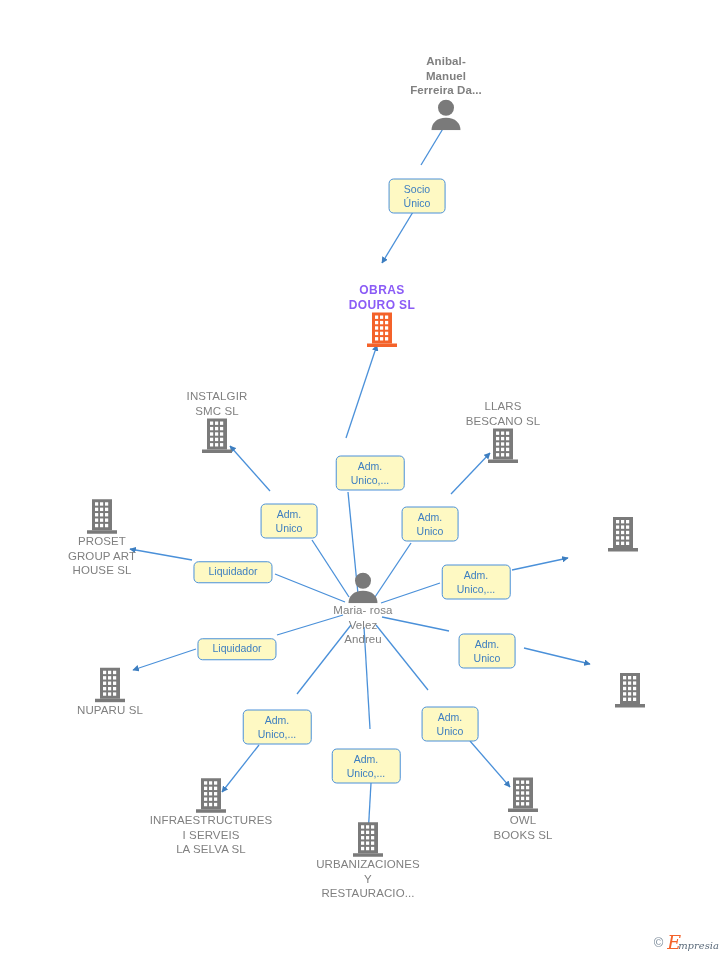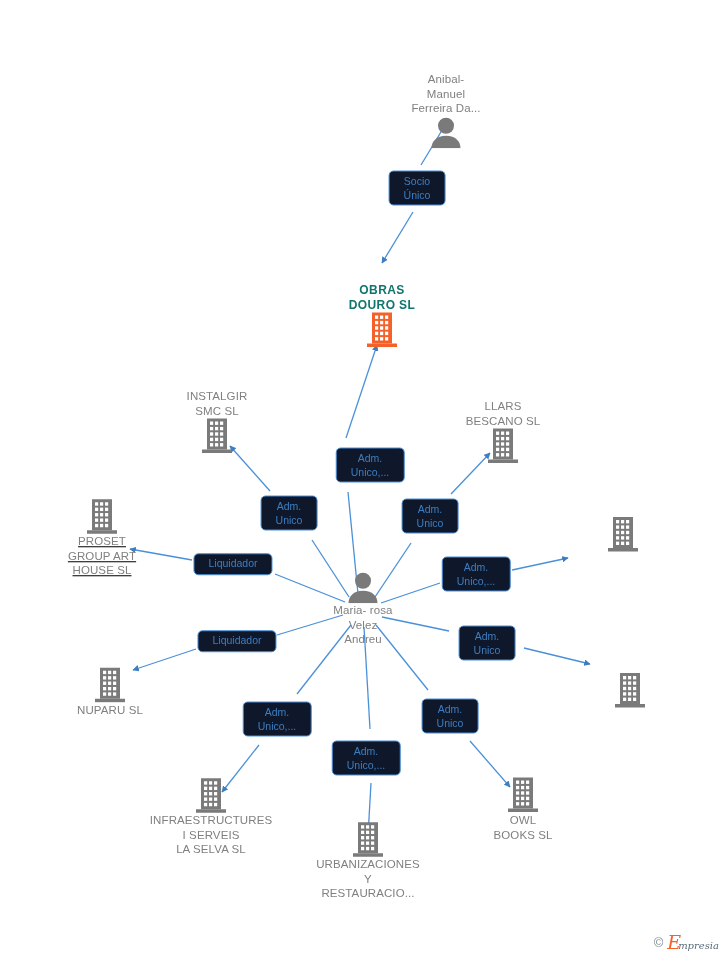--- a/index.html
+++ b/index.html
@@ -32,41 +32,42 @@
     width: 150px;
   }
   .node .nlabel {
     font-size: 11.5px;
     line-height: 14.5px;
     color: #808080;
     letter-spacing: 0.1px;
     white-space: pre-line;
   }
   .node.company-main .nlabel {
-    color: #0f766e;
+    color: #8b5cf6;
     font-weight: bold;
     font-size: 12px;
     letter-spacing: 0.4px;
   }
   .icon-wrap {
     line-height: 0;
   }
   .edge-label {
     position: absolute;
     transform: translate(-50%, -50%);
-    background: #0f172a;
+    background: #fef9c3;
     border: 1px solid #4a90d9;
     border-radius: 5px;
     color: #3d7ec0;
     font-size: 10.5px;
     line-height: 13.5px;
     text-align: center;
     padding: 3px 14px;
     white-space: pre-line;
     box-sizing: border-box;
+    margin-top: 8px;
   }
   #watermark {
     position: absolute;
     right: 9px;
     bottom: 8px;
     display: flex;
     align-items: center;
     gap: 4px;
     font-size: 14px;
   }
@@ -120,21 +121,21 @@
         <path d="M351,625 L 297,694" stroke="#4a90d9" stroke-width="1.3" fill="none"></path>
         <path d="M259,745 L 222,792" stroke="#4a90d9" stroke-width="1.3" fill="none" marker-end="url(#arrow)"></path>
         <path d="M376,625 L 428,690" stroke="#4a90d9" stroke-width="1.3" fill="none"></path>
         <path d="M470,741 L 510,787" stroke="#4a90d9" stroke-width="1.3" fill="none" marker-end="url(#arrow)"></path>
         <path d="M364,627 L 370,729" stroke="#4a90d9" stroke-width="1.3" fill="none"></path>
         <path d="M371,783 L 368,836" stroke="#4a90d9" stroke-width="1.3" fill="none" marker-end="url(#arrow)"></path>
       </g>
   </svg>
 
   <div id="nodes-layer">
-      <div class="node" style="left: 446px; top: 110px;">
+      <div class="node" style="left: 446px; top: 92px; font-weight: bold;">
         <div class="nlabel">Anibal-
 Manuel
 Ferreira Da...</div>
         <div class="icon-wrap"><svg width="34" height="32" viewBox="0 0 34 32">
             <circle cx="17" cy="9.5" r="8" fill="#7a7a7a"></circle>
             <path d="M17 19.5 C 7.5 19.5 2.5 25 2.5 32 L 31.5 32 C 31.5 25 26.5 19.5 17 19.5 Z" fill="#7a7a7a"></path>
           </svg></div>
       </div>
       <div class="node company-main" style="left: 382px; top: 315px;">
         <div class="nlabel">OBRAS
@@ -207,21 +208,21 @@
             <rect x="15" y="14.8" width="3.2" height="3.4" fill="#ffffff"></rect>
             <rect x="20" y="14.8" width="3.2" height="3.4" fill="#ffffff"></rect>
             <rect x="10" y="20.200000000000003" width="3.2" height="3.4" fill="#ffffff"></rect>
             <rect x="15" y="20.200000000000003" width="3.2" height="3.4" fill="#ffffff"></rect>
             <rect x="20" y="20.200000000000003" width="3.2" height="3.4" fill="#ffffff"></rect>
             <rect x="10" y="25.6" width="3.2" height="3.4" fill="#ffffff"></rect>
             <rect x="15" y="25.6" width="3.2" height="3.4" fill="#ffffff"></rect>
             <rect x="20" y="25.6" width="3.2" height="3.4" fill="#ffffff"></rect>
           </svg></div>
       </div>
-      <div class="node" style="left: 102px; top: 538px; text-decoration: underline;">
+      <div class="node" style="left: 102px; top: 538px;">
         <div class="icon-wrap"><svg width="34" height="36" viewBox="0 0 34 36">
             <rect x="7" y="1" width="20" height="31" fill="#7a7a7a"></rect>
             <rect x="2" y="32" width="30" height="3.5" fill="#7a7a7a"></rect>
             <rect x="10" y="4" width="3.2" height="3.4" fill="#ffffff"></rect>
             <rect x="15" y="4" width="3.2" height="3.4" fill="#ffffff"></rect>
             <rect x="20" y="4" width="3.2" height="3.4" fill="#ffffff"></rect>
             <rect x="10" y="9.4" width="3.2" height="3.4" fill="#ffffff"></rect>
             <rect x="15" y="9.4" width="3.2" height="3.4" fill="#ffffff"></rect>
             <rect x="20" y="9.4" width="3.2" height="3.4" fill="#ffffff"></rect>
             <rect x="10" y="14.8" width="3.2" height="3.4" fill="#ffffff"></rect>

